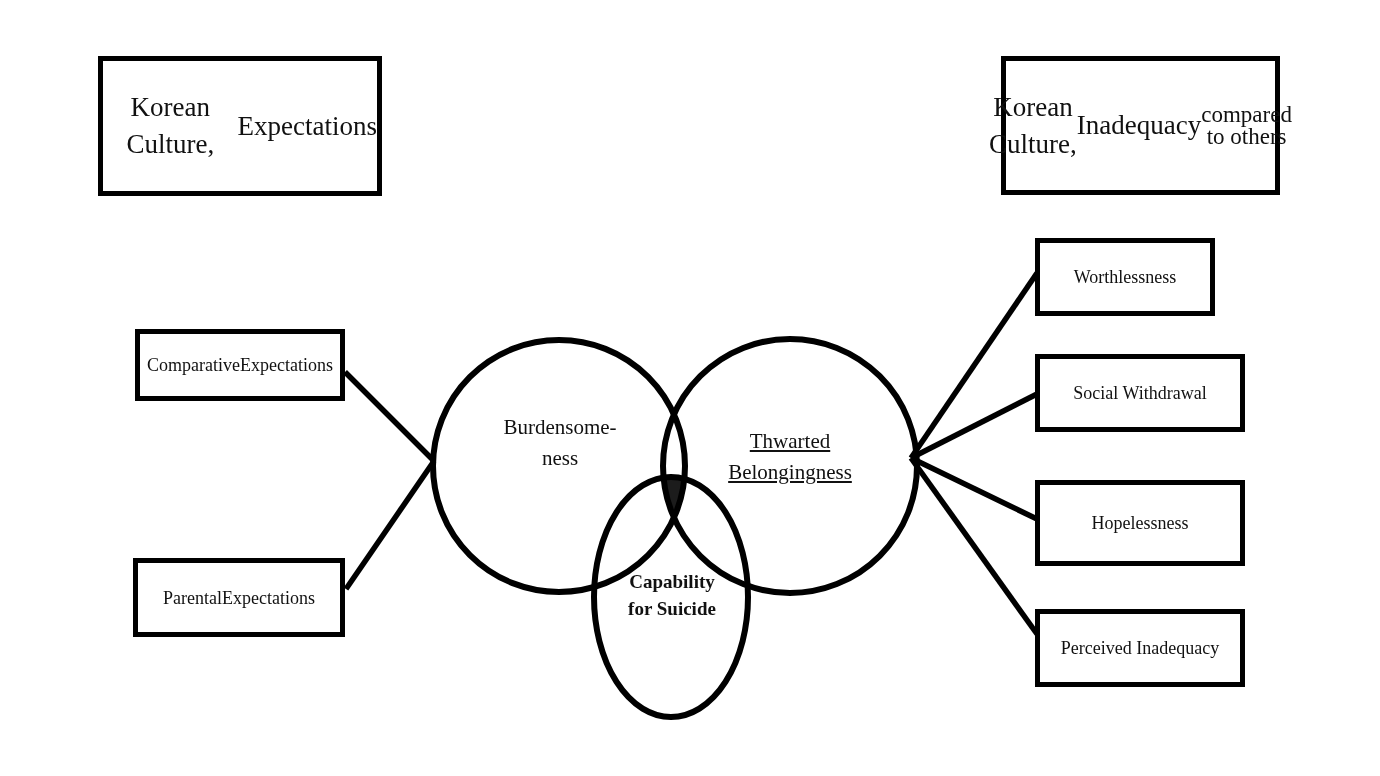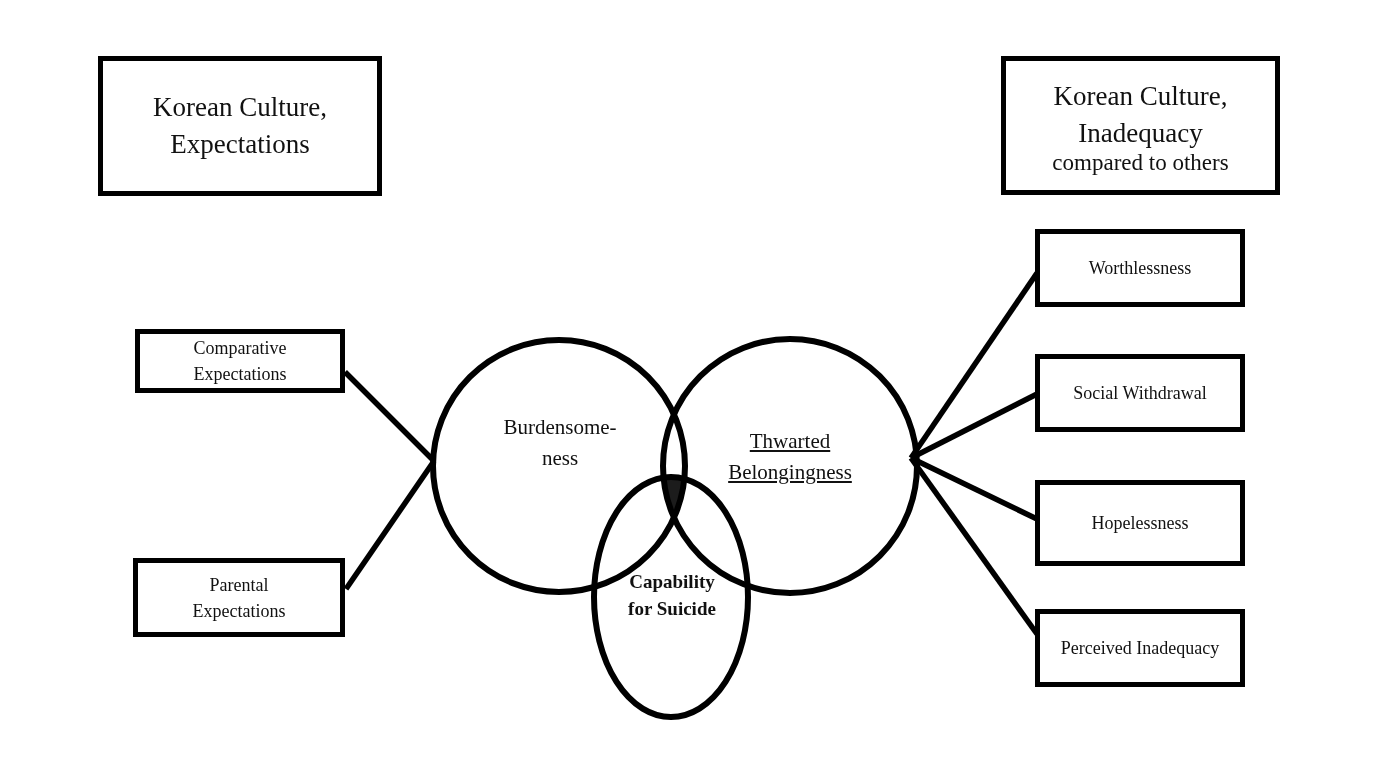--- a/index.html
+++ b/index.html
@@ -12,21 +12,21 @@
     color: #111;
     overflow: hidden;
   }
   #shapes { position: absolute; left: 0; top: 0; width: 1380px; height: 776px; }
   .box {
     position: absolute;
     box-sizing: border-box;
     border: 5px solid #000;
     background: #fff;
     display: flex;
-    flex-direction: column;
+    flex-direction: row;
     align-items: center;
     justify-content: center;
     text-align: center;
   }
   .header-box { font-size: 27px; line-height: 37px; }
   .header-sub { font-size: 23px; line-height: 22px; }
   .small-box { font-size: 18px; line-height: 26px; }
   .venn-label {
     position: absolute;
     text-align: center;
@@ -76,21 +76,21 @@
     <span>Korean Culture,</span>
     <span>Expectations</span>
   </div>
 
   <div class="box header-box line-block" style="left:1001px; top:56px; width:279px; height:139px;">
     <span>Korean Culture,</span>
     <span>Inadequacy</span>
     <span class="header-sub">compared to others</span>
   </div>
 
-  <div class="box small-box line-block" style="left:135px; top:329px; width:210px; height:64px;">
+  <div class="box small-box line-block" style="left:135px; top:329px; width:210px; height:72px;">
     <span>Comparative</span>
     <span>Expectations</span>
   </div>
   <div class="box small-box line-block" style="left:133px; top:558px; width:212px; height:79px;">
     <span>Parental</span>
     <span>Expectations</span>
   </div>
 
   <div class="venn-label vl-big" style="left:450px; top:412px; width:220px;">
     <span>Burdensome-</span>
@@ -98,21 +98,21 @@
   </div>
   <div class="venn-label vl-big" style="left:670px; top:426px; width:240px;text-decoration:underline;">
     <span>Thwarted</span>
     <span>Belongingness</span>
   </div>
   <div class="venn-label vl-med" style="left:582px; top:568px; width:180px;">
     <span>Capability</span>
     <span>for Suicide</span>
   </div>
 
-  <div class="box small-box" style="left:1035px; top:229px; width:210px; height:78px;">
+  <div class="box small-box" style="left:1035px; top:238px; width:180px; height:78px;">
     <span>Worthlessness</span>
   </div>
   <div class="box small-box" style="left:1035px; top:354px; width:210px; height:78px;">
     <span>Social Withdrawal</span>
   </div>
   <div class="box small-box" style="left:1035px; top:480px; width:210px; height:86px;">
     <span>Hopelessness</span>
   </div>
   <div class="box small-box" style="left:1035px; top:609px; width:210px; height:78px;">
     <span>Perceived Inadequacy</span>

